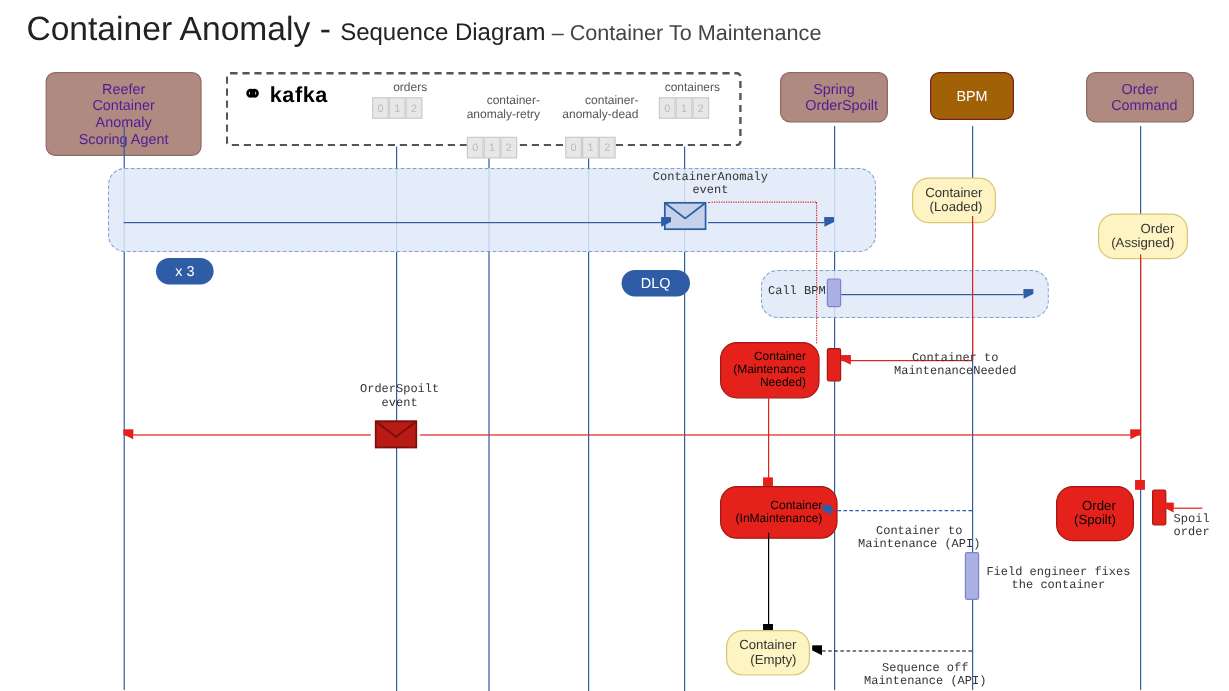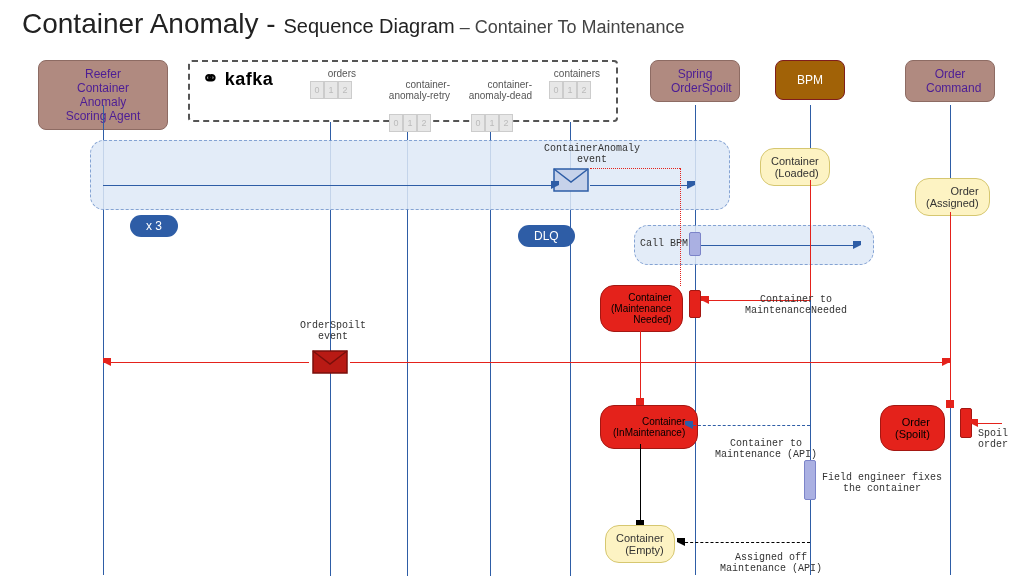--- a/index.html
+++ b/index.html
@@ -192,14 +192,14 @@
 the container</div>
 
 <div class="arrow-v arr-black" style="left:640px;top:444px;height:78px"></div>
 <div class="ah ah-down c-black" style="left:636px;top:520px"></div>
 
 <div class="state state-yellow" style="left:605px;top:525px;white-space:pre-line">Container
 (Empty)</div>
 
 <div class="arrow-line arr-black dashed" style="left:680px;top:542px;width:130px"></div>
 <div class="ah ah-left c-black" style="left:677px;top:538px"></div>
-<div class="note" style="left:720px;top:552px;white-space:pre-line">Assigned off
+<div class="note" style="left:720px;top:552px;white-space:pre-line">Sequence off
 Maintenance (API)</div>
 
 </body></html>

